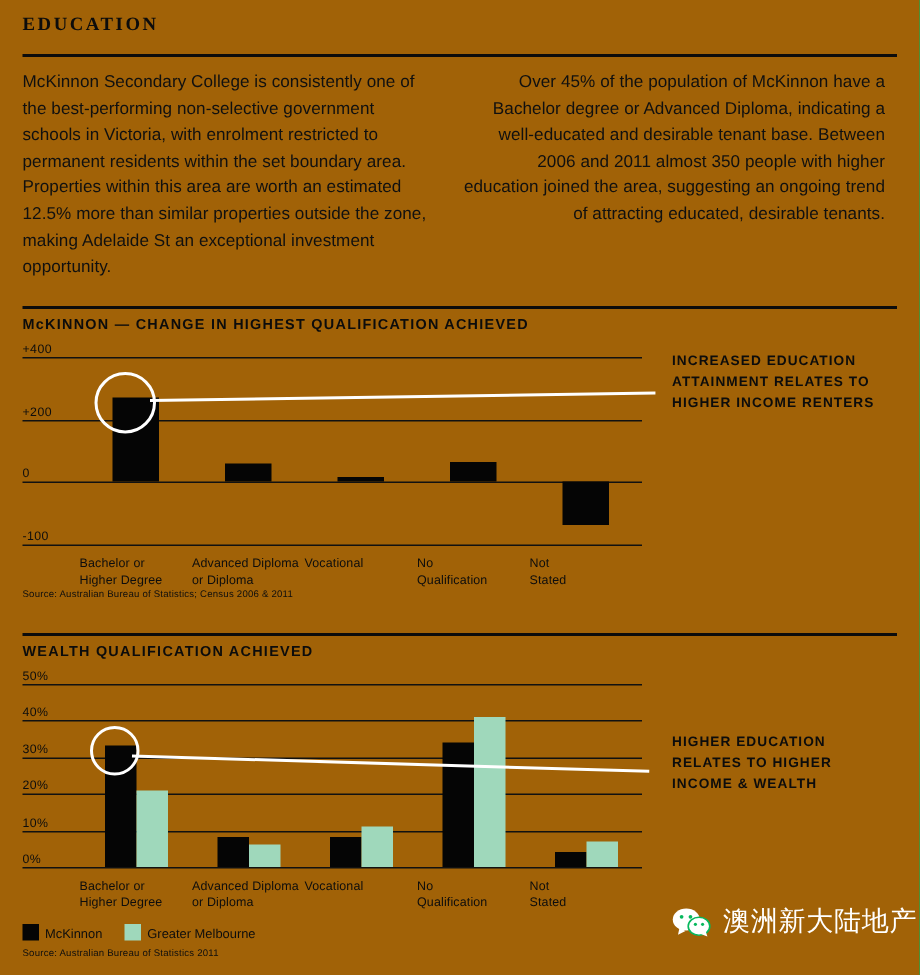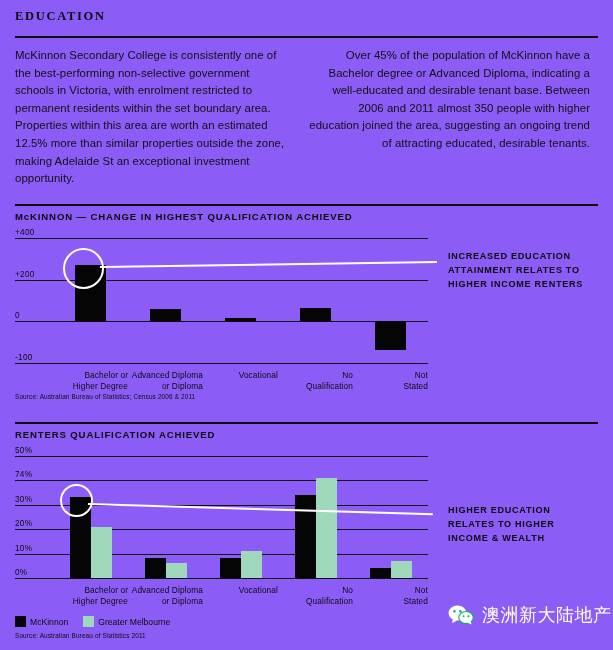--- a/index.html
+++ b/index.html
@@ -4,21 +4,21 @@
 <style>
   html, body {
     margin: 0;
     padding: 0;
     background: #07b85e;
   }
   .page {
     position: relative;
     width: 613px;
     height: 650px;
-    background: #8b5cf6;
+    background: #a16207;
     overflow: hidden;
     font-family: "Liberation Sans", sans-serif;
     color: #0a0a0a;
   }
 
   
   .section-title {
     position: absolute;
     left: 15px;
     top: 9px;
@@ -89,21 +89,21 @@
   .bar {
     position: absolute;
   }
   .bar.mck { background: #050505; }
   .bar.gm  { background: #9fd8bb; }
 
   .cat-label {
     position: absolute;
     font-size: 8.3px;
     line-height: 10.5px;
-    text-align: right;
+    text-align: left;
     color: #0d0d0d;
     letter-spacing: 0.1px;
   }
 
   .source {
     position: absolute;
     left: 15px;
     font-size: 6.4px;
     color: #0e0e0e;
     letter-spacing: 0.15px;
@@ -112,21 +112,20 @@
   .source.c2 { top: 632px; }
 
   
   .callout {
     position: absolute;
     font-size: 9.1px;
     line-height: 14.2px;
     font-weight: bold;
     letter-spacing: 0.7px;
     color: #0c0c0c;
-    margin-top: 16px;
   }
   .callout.c1 { left: 448px; top: 233px; width: 150px; }
   .callout.c2 { left: 448px; top: 487px; width: 150px; }
 
   .ring {
     position: absolute;
     border: 2px solid #ffffff;
     border-radius: 50%;
     box-sizing: border-box;
   }
@@ -227,27 +226,27 @@
         <div>Not</div>
         <div>Stated</div>
       </div>
     </div>
   <div class="ring c1"></div>
   <div class="leader c1"></div>
   <div class="callout c1">INCREASED EDUCATION ATTAINMENT RELATES TO HIGHER INCOME RENTERS</div>
   <div class="source c1">Source: Australian Bureau of Statistics; Census 2006 &amp; 2011</div>
 
   <div class="rule rule-chart2"></div>
-  <div class="chart-heading c2">RENTERS QUALIFICATION ACHIEVED</div>
+  <div class="chart-heading c2">WEALTH QUALIFICATION ACHIEVED</div>
 
   <div class="plot c2" id="plot2">
       <div class="gridline" style="top: 0px;"></div>
       <div class="axis-label" style="left: 0px; top: -10px;">50%</div>
       <div class="gridline" style="top: 24.4px;"></div>
-      <div class="axis-label" style="left: 0px; top: 14.4px;">74%</div>
+      <div class="axis-label" style="left: 0px; top: 14.4px;">40%</div>
       <div class="gridline" style="top: 48.8px;"></div>
       <div class="axis-label" style="left: 0px; top: 38.8px;">30%</div>
       <div class="gridline" style="top: 73.2px;"></div>
       <div class="axis-label" style="left: 0px; top: 63.2px;">20%</div>
       <div class="gridline" style="top: 97.6px;"></div>
       <div class="axis-label" style="left: 0px; top: 87.6px;">10%</div>
       <div class="gridline" style="top: 122px;"></div>
       <div class="axis-label" style="left: 0px; top: 112px;">0%</div>
       <div class="bar mck" title="McKinnon: 33" style="left: 54.5px; width: 21px; top: 41.48px; height: 80.52px;"></div>
       <div class="bar gm" title="Greater Melbourne: 21" style="left: 75.5px; width: 21px; top: 70.76px; height: 51.24px;"></div>

